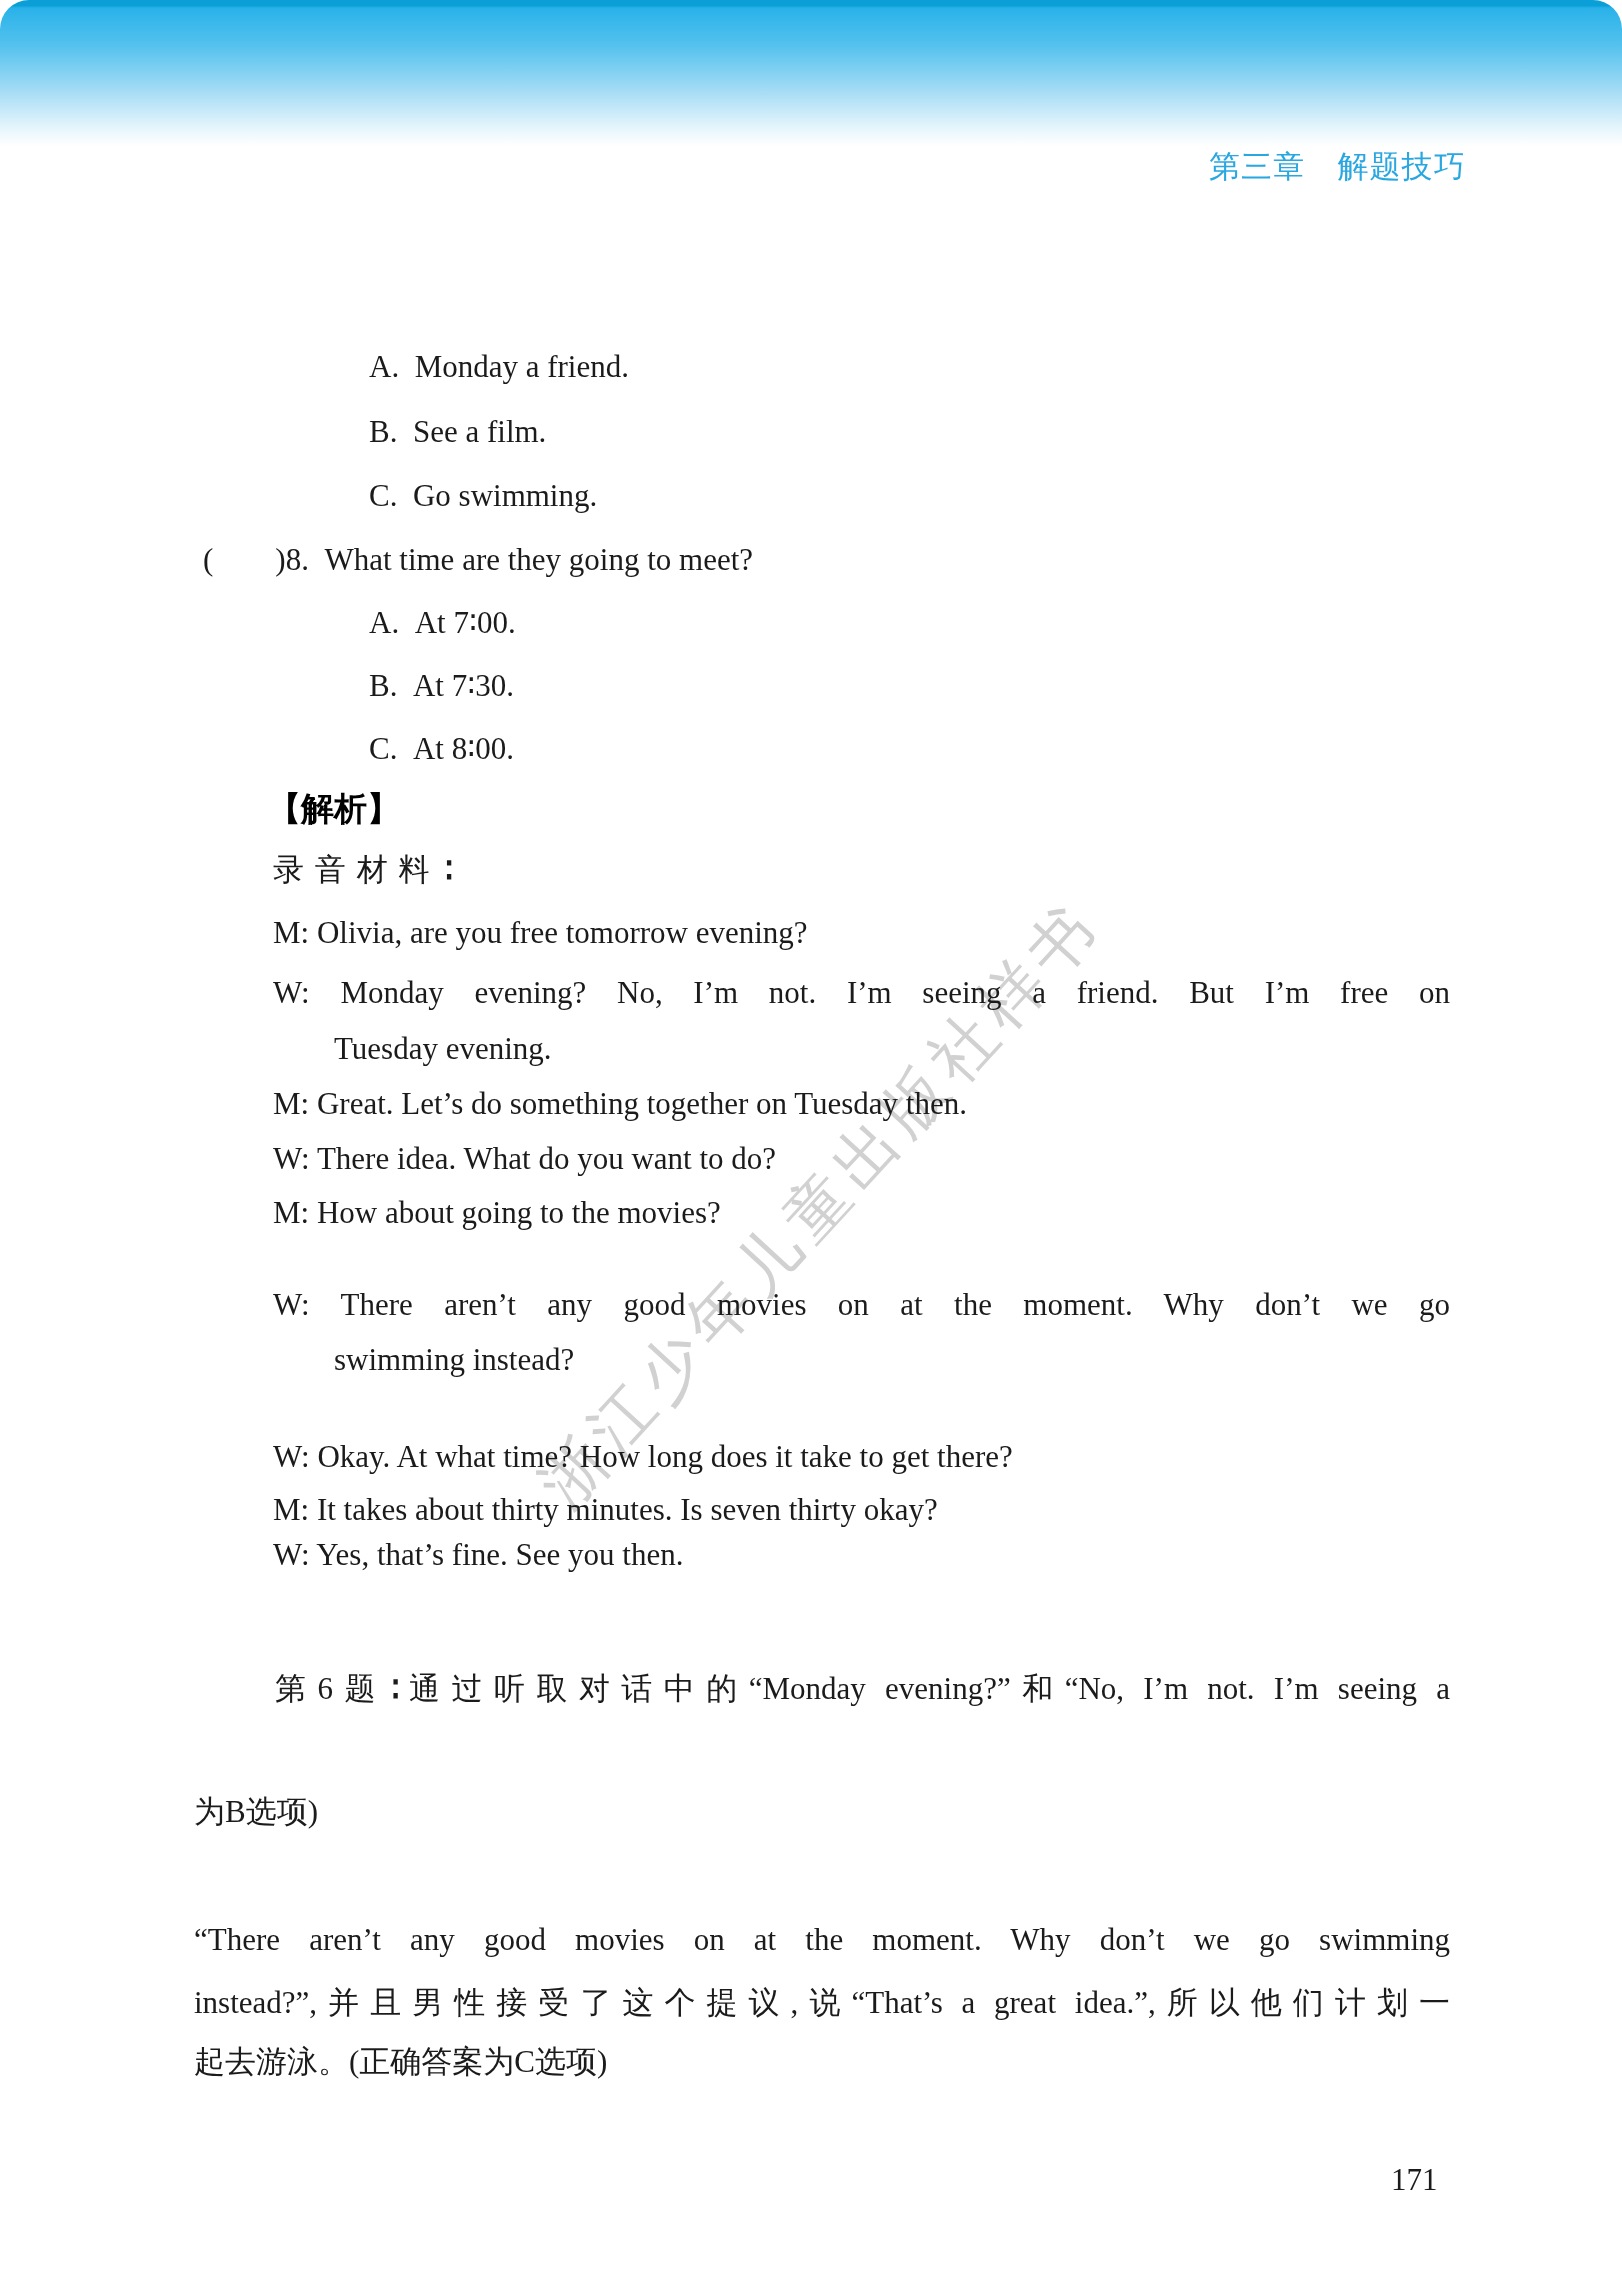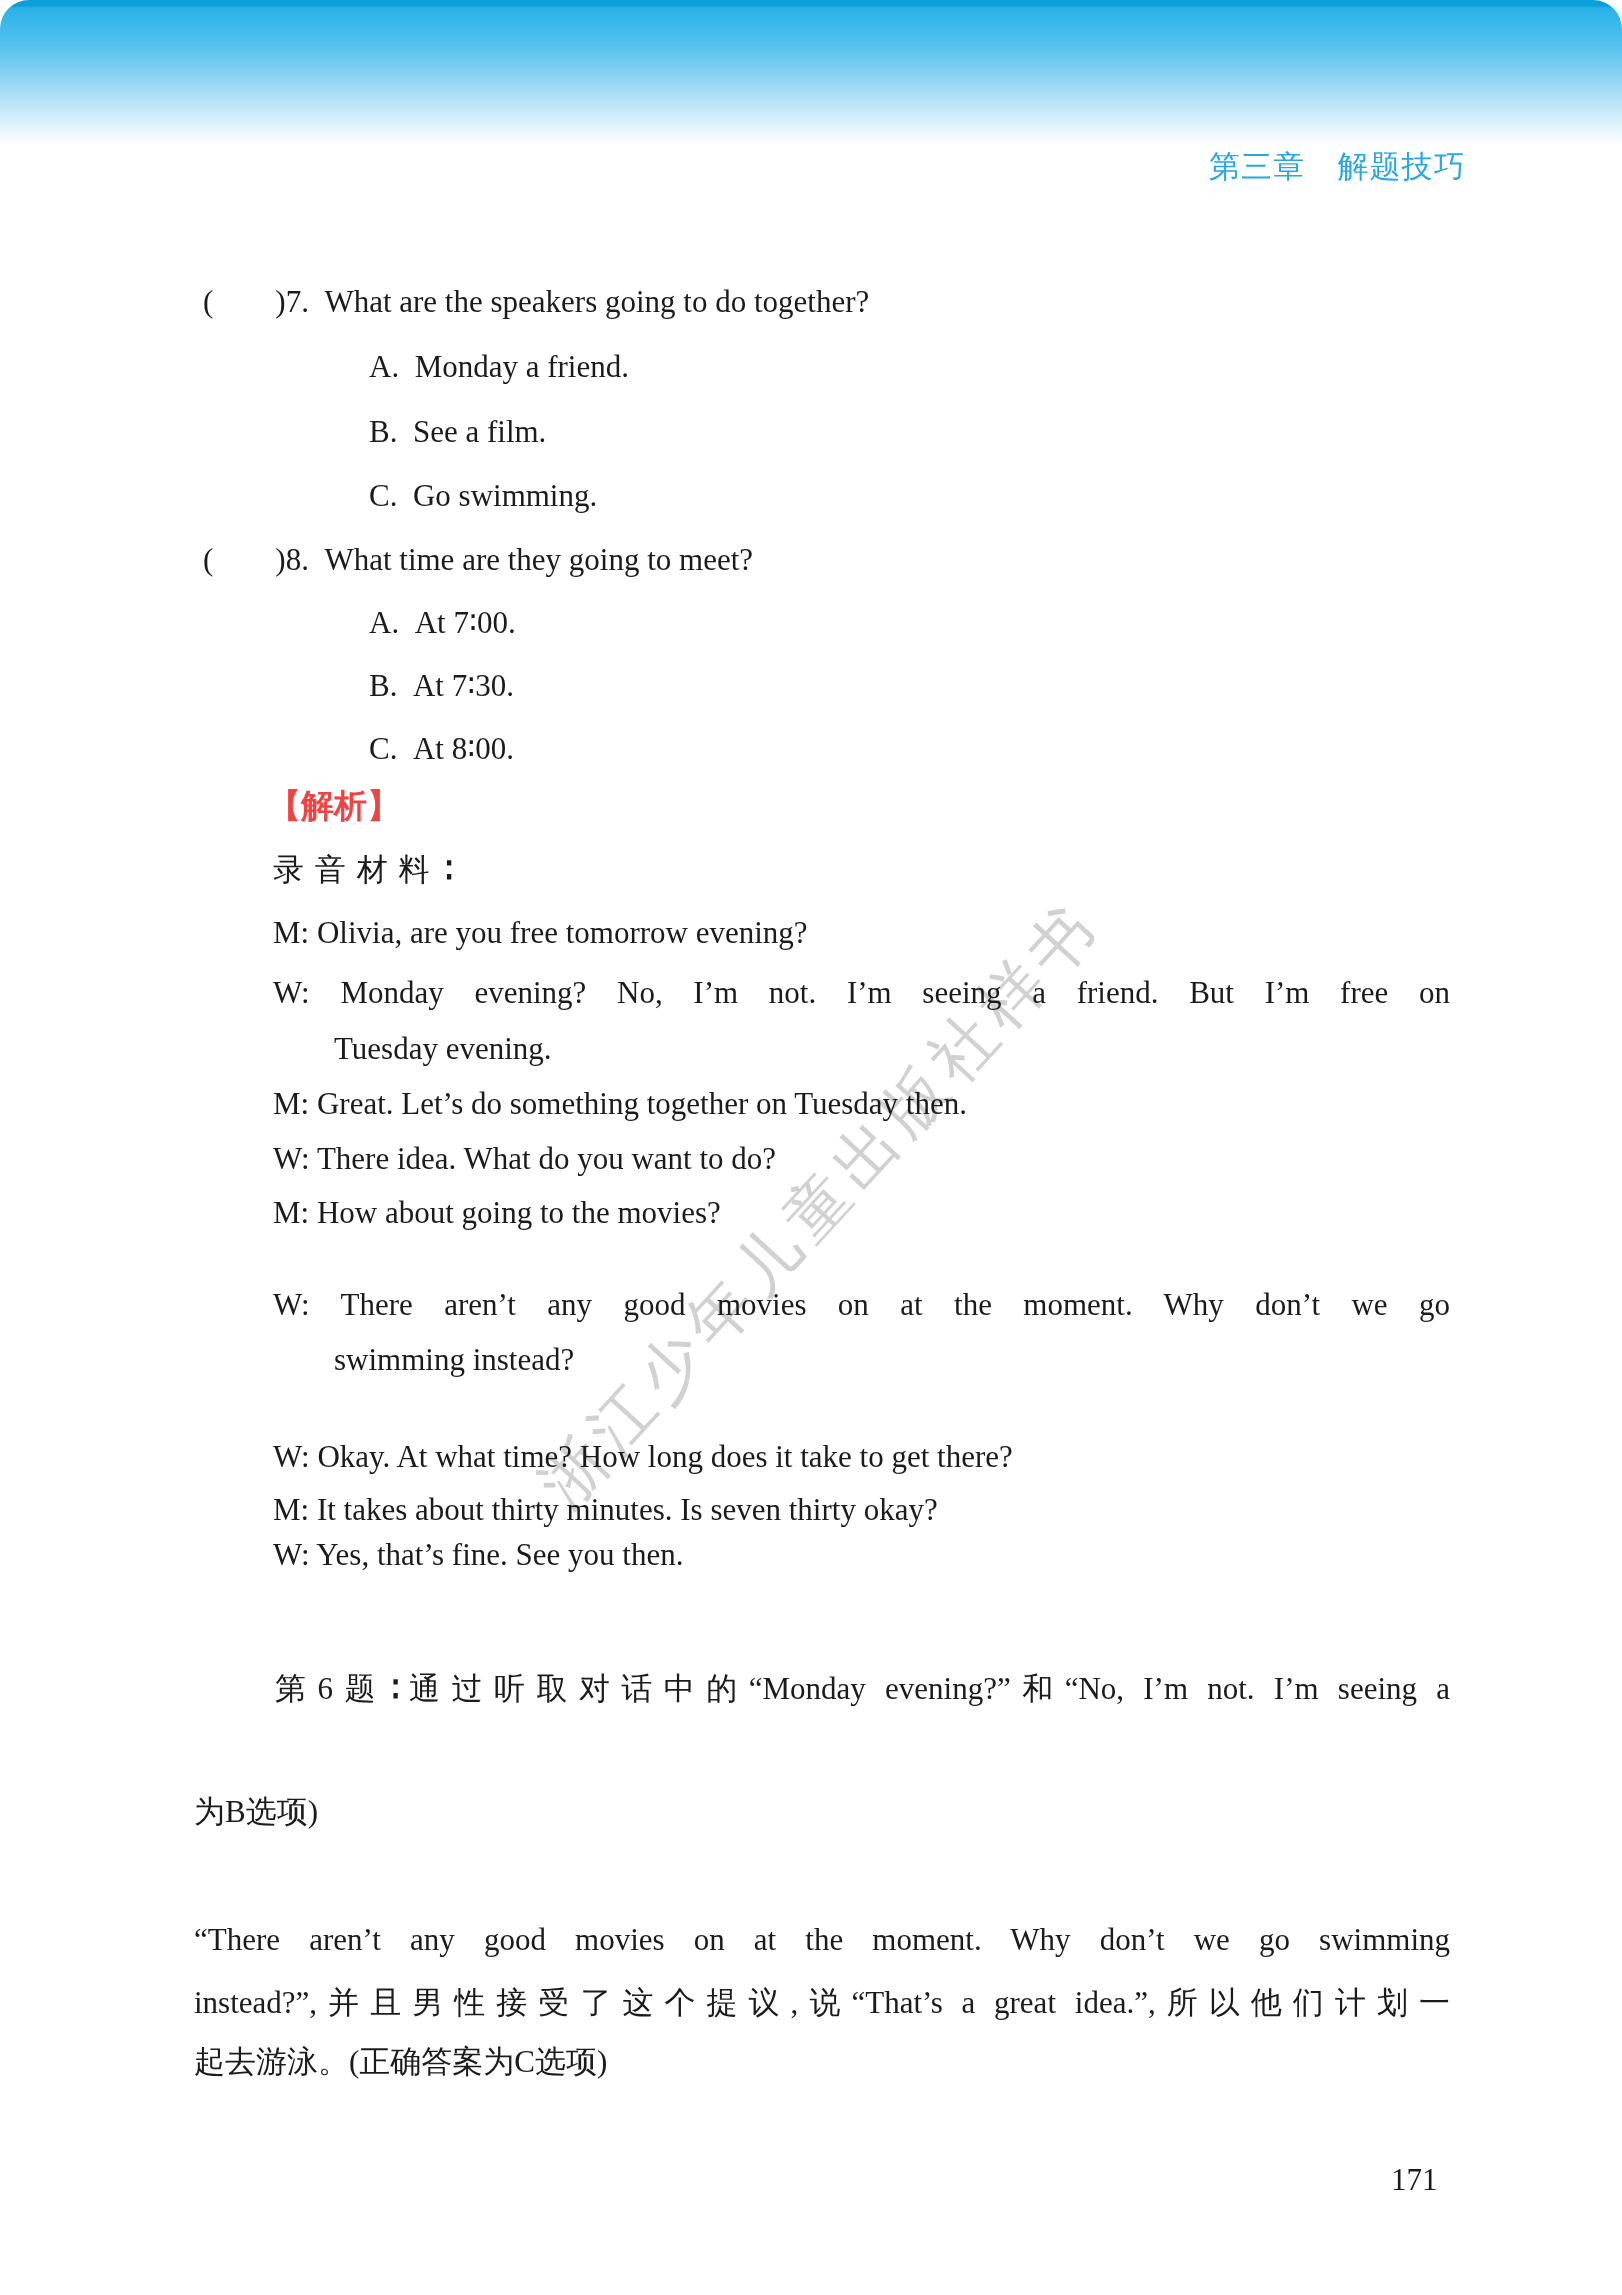--- a/index.html
+++ b/index.html
@@ -38,41 +38,40 @@
     position:absolute;z-index:2;
     font-size:31px;line-height:1.18;white-space:pre;
   }
   .just{
     white-space:normal;
     text-align:justify;
     text-align-last:justify;
     -moz-text-align-last:justify;
   }
   .jiexi{
-    font-family:Liberation Mono, monospace;
-    font-weight:bold;font-size:33px;color:#ef4444;
+    font-family:Liberation Sans, sans-serif;
+    font-weight:bold;font-size:33px;color:#000000;
   }
   .transcript-label{letter-spacing:0.35em;}
   .pageno{
     position:absolute;z-index:2;top:2162px;left:1391px;
     font-size:31px;
   }
 </style>
 </head>
 <body>
 
 <div id="page">
 
   <div class="top-band"></div>
 
   <div class="chapter">第三章　解题技巧</div>
 
   <div class="watermark">浙江少年儿童出版社样书</div>
 
-  <div class="line" style="top:284px;left:203px">(　　)7. What are the speakers going to do together?</div>
   <div class="line" style="top:349px;left:369px">A. Monday a friend.</div>
   <div class="line" style="top:414px;left:369px">B. See a film.</div>
   <div class="line" style="top:478px;left:369px">C. Go swimming.</div>
 
   <div class="line" style="top:542px;left:203px">(　　)8. What time are they going to meet?</div>
   <div class="line" style="top:605px;left:369px">A. At 7∶00.</div>
   <div class="line" style="top:668px;left:369px">B. At 7∶30.</div>
   <div class="line" style="top:731px;left:369px">C. At 8∶00.</div>
 
   <div class="line jiexi" style="top:790px;left:268px">【解析】</div>

